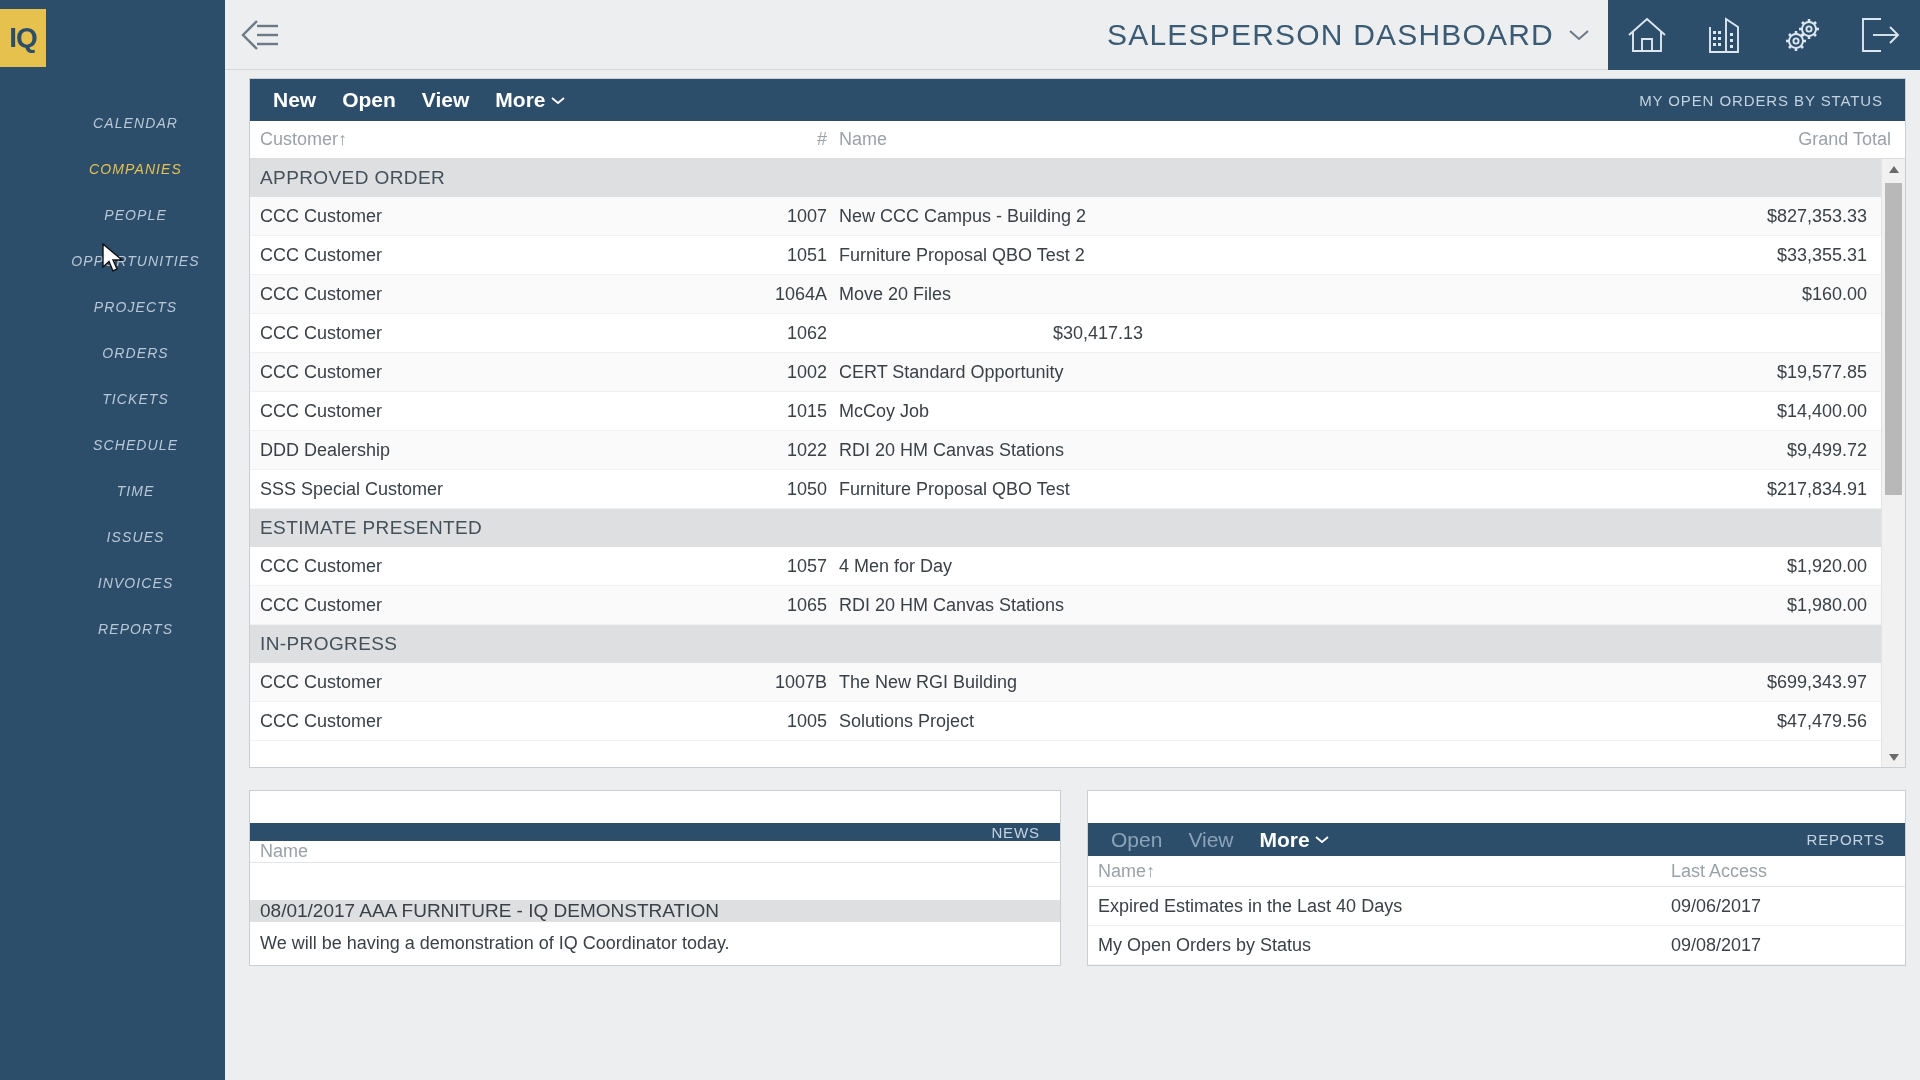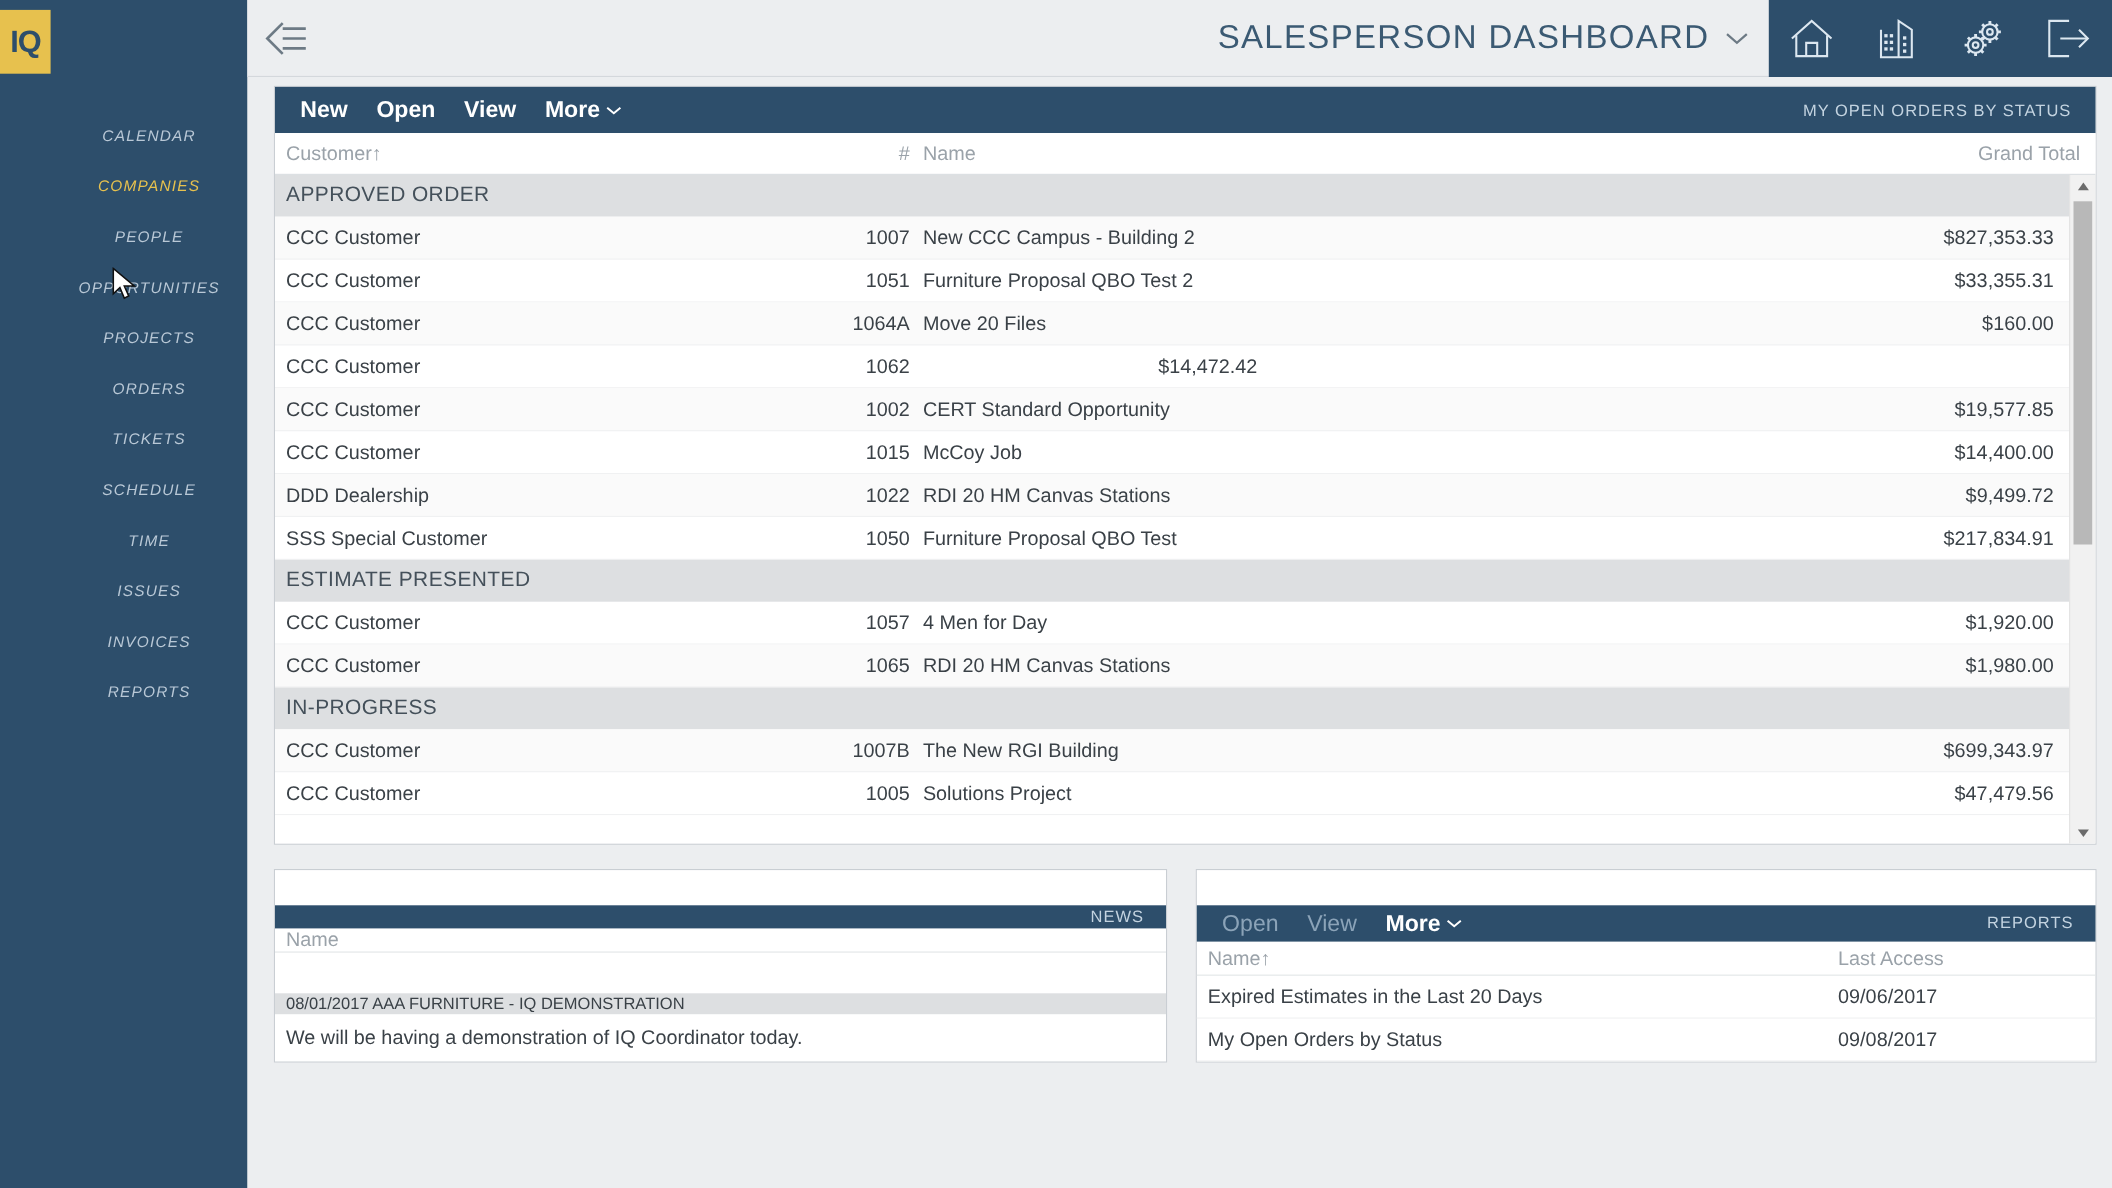--- a/index.html
+++ b/index.html
@@ -129,21 +129,21 @@
   }
   .panel-head {
     height:37px; display:flex; align-items:center;
     color:#9aa2a9; font-size:18px; border-bottom:1px solid #e2e5e7;
   }
   .news-name-col { padding-left:10px; }
   .rep-name-col { flex:1; padding-left:10px; }
   .rep-date-col { width:240px; padding-left:6px; }
   .news-headline {
     height:38px; background:#dddfe1; display:flex; align-items:center;
-    padding-left:10px; font-size:15px; color:#3a4147; cursor:pointer;margin-top:37px;
+    padding-left:10px; font-size:19px; color:#3a4147; cursor:pointer;margin-top:37px;
   }
   .news-body {
     padding:11px 10px; font-size:18px; color:#3a4147;
   }
   .rep-row {
     height:39px; display:flex; align-items:center;
     font-size:18px; color:#3a4147; border-bottom:1px solid #f0f1f2; cursor:pointer;
   }
 </style>
 </head>
@@ -294,21 +294,21 @@
             </div>
             <div class="data-row">
               <div class="col-cust">CCC Customer</div>
               <div class="col-num">1064A</div>
               <div class="col-name">Move 20 Files</div>
               <div class="col-total">$160.00</div>
             </div>
             <div class="data-row">
               <div class="col-cust">CCC Customer</div>
               <div class="col-num">1062</div>
-              <div class="col-total">$14,472.42</div>
+              <div class="col-total">$30,417.13</div>
             </div>
             <div class="data-row">
               <div class="col-cust">CCC Customer</div>
               <div class="col-num">1002</div>
               <div class="col-name">CERT Standard Opportunity</div>
               <div class="col-total">$19,577.85</div>
             </div>
             <div class="data-row">
               <div class="col-cust">CCC Customer</div>
               <div class="col-num">1015</div>
@@ -396,21 +396,21 @@
             </svg>
           </div>
           <div class="panel-title">REPORTS</div>
         </div>
         <div class="panel-head">
           <div class="rep-name-col">Name↑</div>
           <div class="rep-date-col">Last Access</div>
         </div>
         <div id="reports-rows">
             <div class="rep-row">
-              <div class="rep-name-col">Expired Estimates in the Last 20 Days</div>
+              <div class="rep-name-col">Expired Estimates in the Last 40 Days</div>
               <div class="rep-date-col">09/06/2017</div>
             </div>
             <div class="rep-row">
               <div class="rep-name-col">My Open Orders by Status</div>
               <div class="rep-date-col">09/08/2017</div>
             </div>
           </div>
       </div>
 
     </div>

